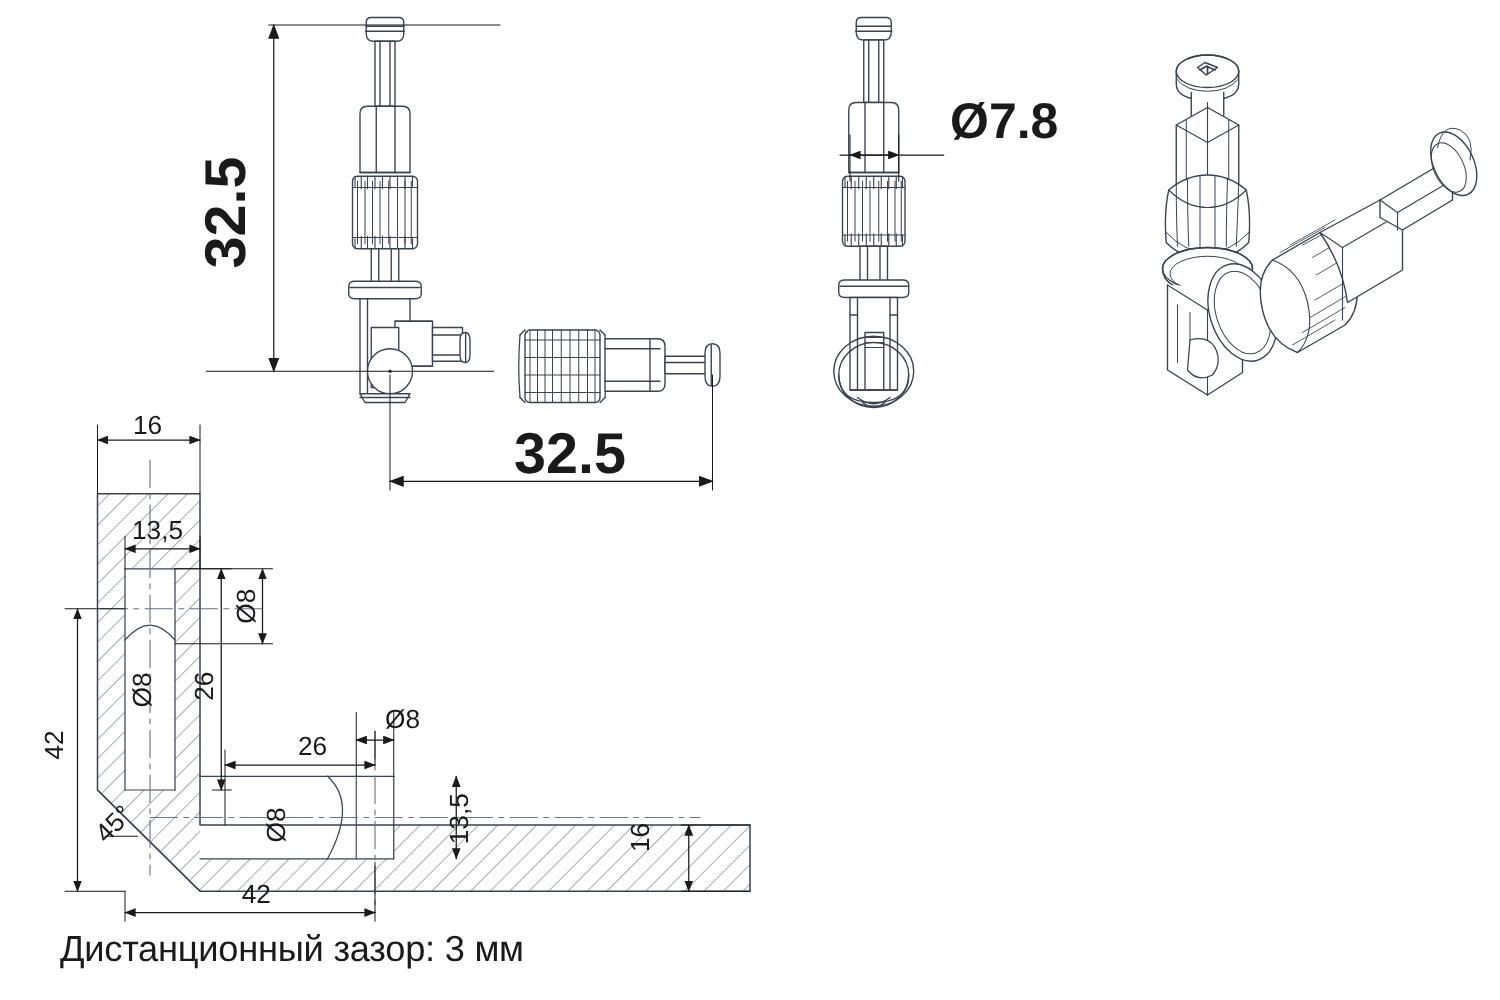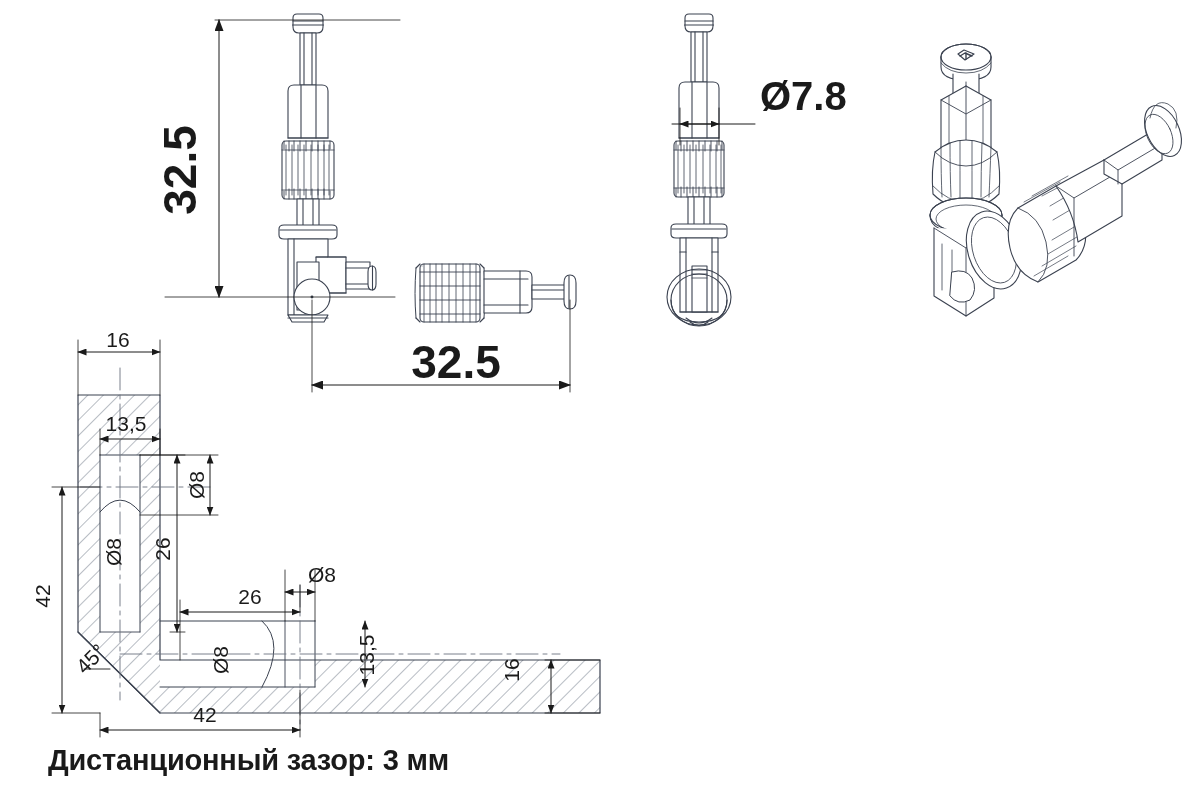--- a/index.html
+++ b/index.html
@@ -28,21 +28,21 @@
     width: 1200px;
     height: 800px;
     display: block;
   }
   .caption {
     position: absolute;
     left: 48px;
     top: 744px;
     font-family: "Liberation Sans", sans-serif;
     font-size: 29px;
-    font-weight: 700;
+    font-weight: 400;
     color: #1a1a1a;
     letter-spacing: -0.2px;
     white-space: nowrap;
   }
 </style>
 </head>
 <body>
 
 <div id="sheet">
 

